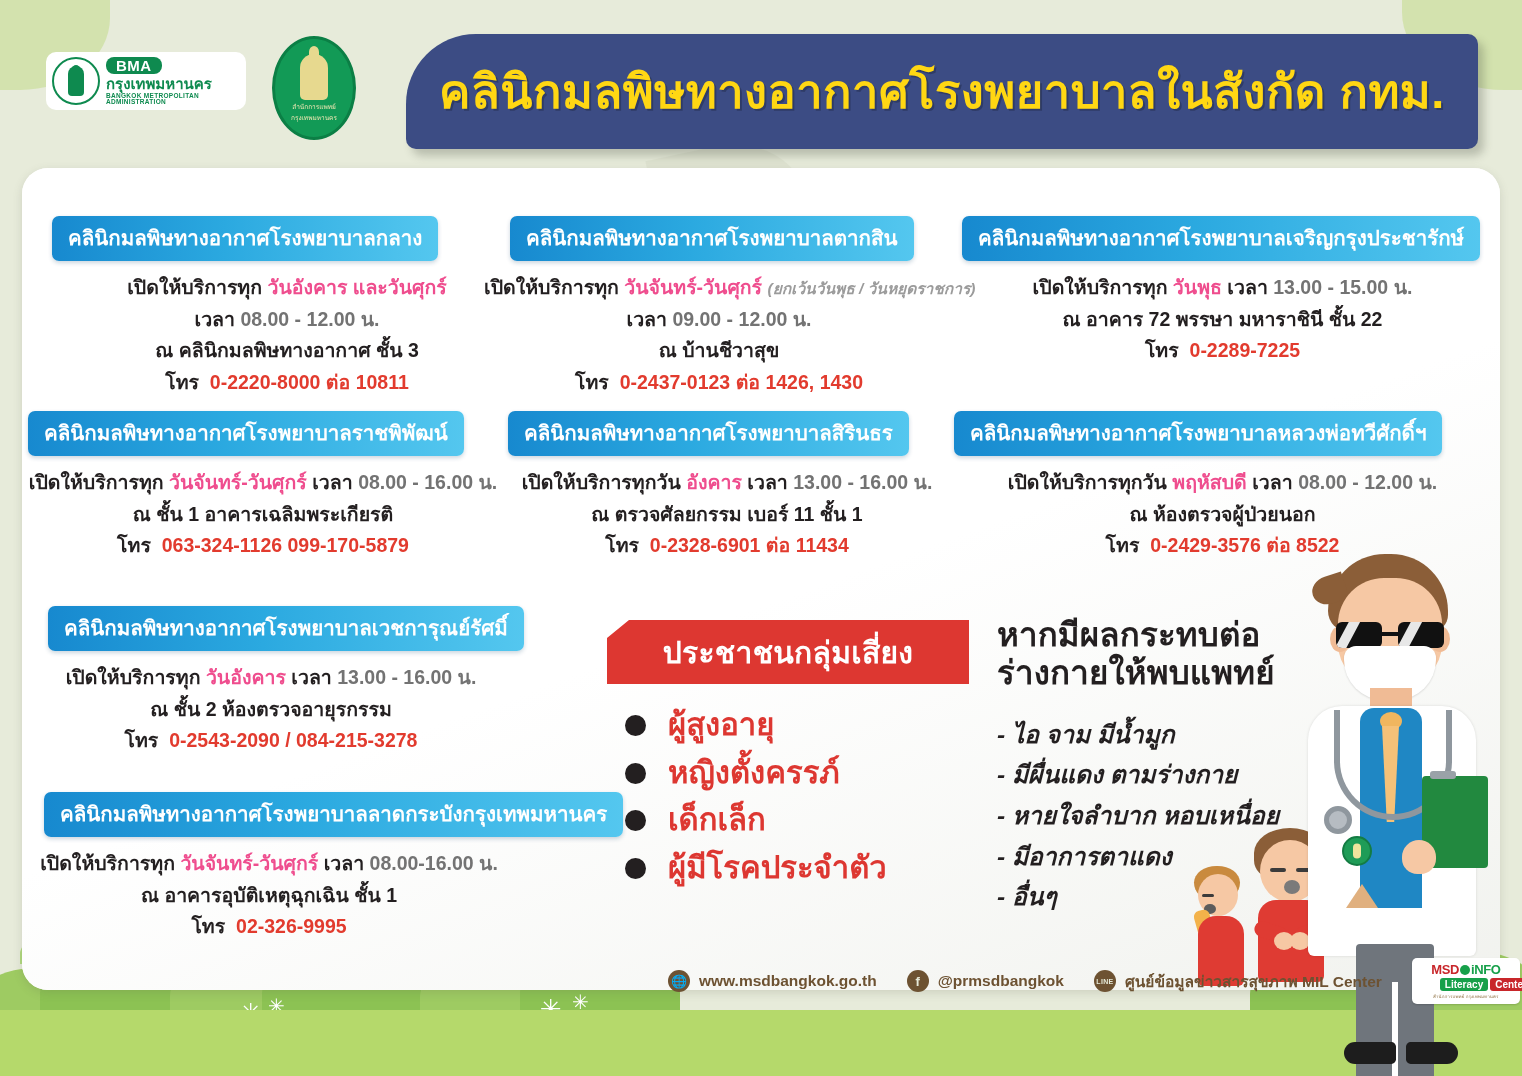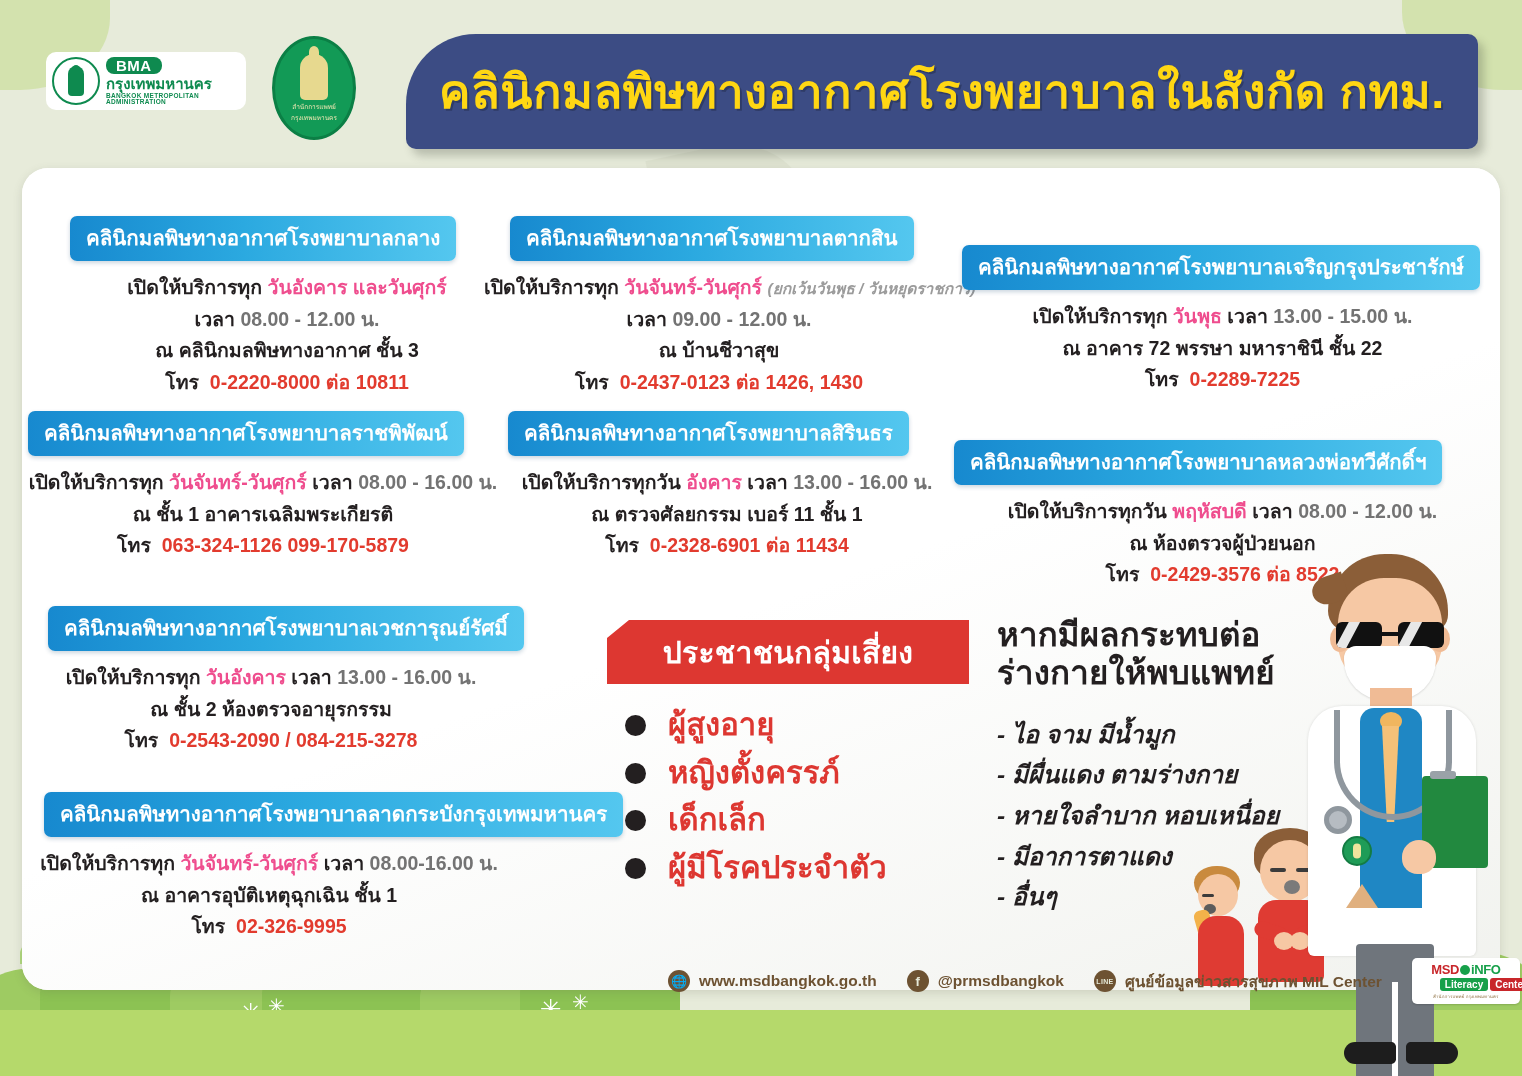--- a/index.html
+++ b/index.html
@@ -125,21 +125,21 @@
   .clinic-line { font-size:19.5px; color:#231f20; font-weight:700; line-height:1.62; white-space:nowrap; }
   .clinic-line .hl-day { color:#ef4d8e; }
   .clinic-line .hl-time { color:#737373; }
   .clinic-line .hl-tel { color:#e23b2e; }
   .clinic-line .note { color:#9b9b9b; font-size:15.5px; font-style:italic; font-weight:700; }
   .clinic-line .lbl { color:#231f20; }
 
   
   .c1 { left:14px;  }
   .c2 { left:470px; }
-  .c3 { left:936px;margin-top:29px; }
+  .c3 { left:936px; }
   .r1 { top:48px;  }
   .r2 { top:243px; }
   .r3 { top:438px; }
   .r4 { top:624px; }
 
   .clinic.c1.r1 { left:30px; }
   .clinic.c1.r2 { left:6px; }
   .clinic.c1.r3 { left:14px; }
   .clinic.c1.r4 { left:12px; }
   .clinic.c2.r1 { left:462px; }
@@ -147,21 +147,21 @@
   .clinic.c3.r1 { left:918px; }
   .clinic.c3.r2 { left:918px; }
 
   .clinic.c1.r1 .clinic-body,
   .clinic.c1.r2 .clinic-body,
   .clinic.c1.r3 .clinic-body,
   .clinic.c1.r4 .clinic-body { width:470px; }
   .clinic.c2 .clinic-body { width:470px; }
   .clinic.c3 .clinic-body { width:565px; }
 
-  .clinic.c1.r1 .clinic-title { margin-left:18px; }
+  .clinic.c1.r1 .clinic-title { }
   .clinic.c2.r1 .clinic-title { margin-left:26px; }
   .clinic.c2.r2 .clinic-title { margin-left:16px; }
   .clinic.c3.r1 .clinic-title { margin-left:22px; }
   .clinic.c3.r2 .clinic-title { margin-left:14px; }
   .clinic.c1.r3 .clinic-title { margin-left:12px; }
   .clinic.c1.r4 .clinic-title { margin-left:10px; }
 
   
   #risk-panel { position:absolute; left:585px; top:452px; width:370px; height:345px; }
   .risk-banner {

